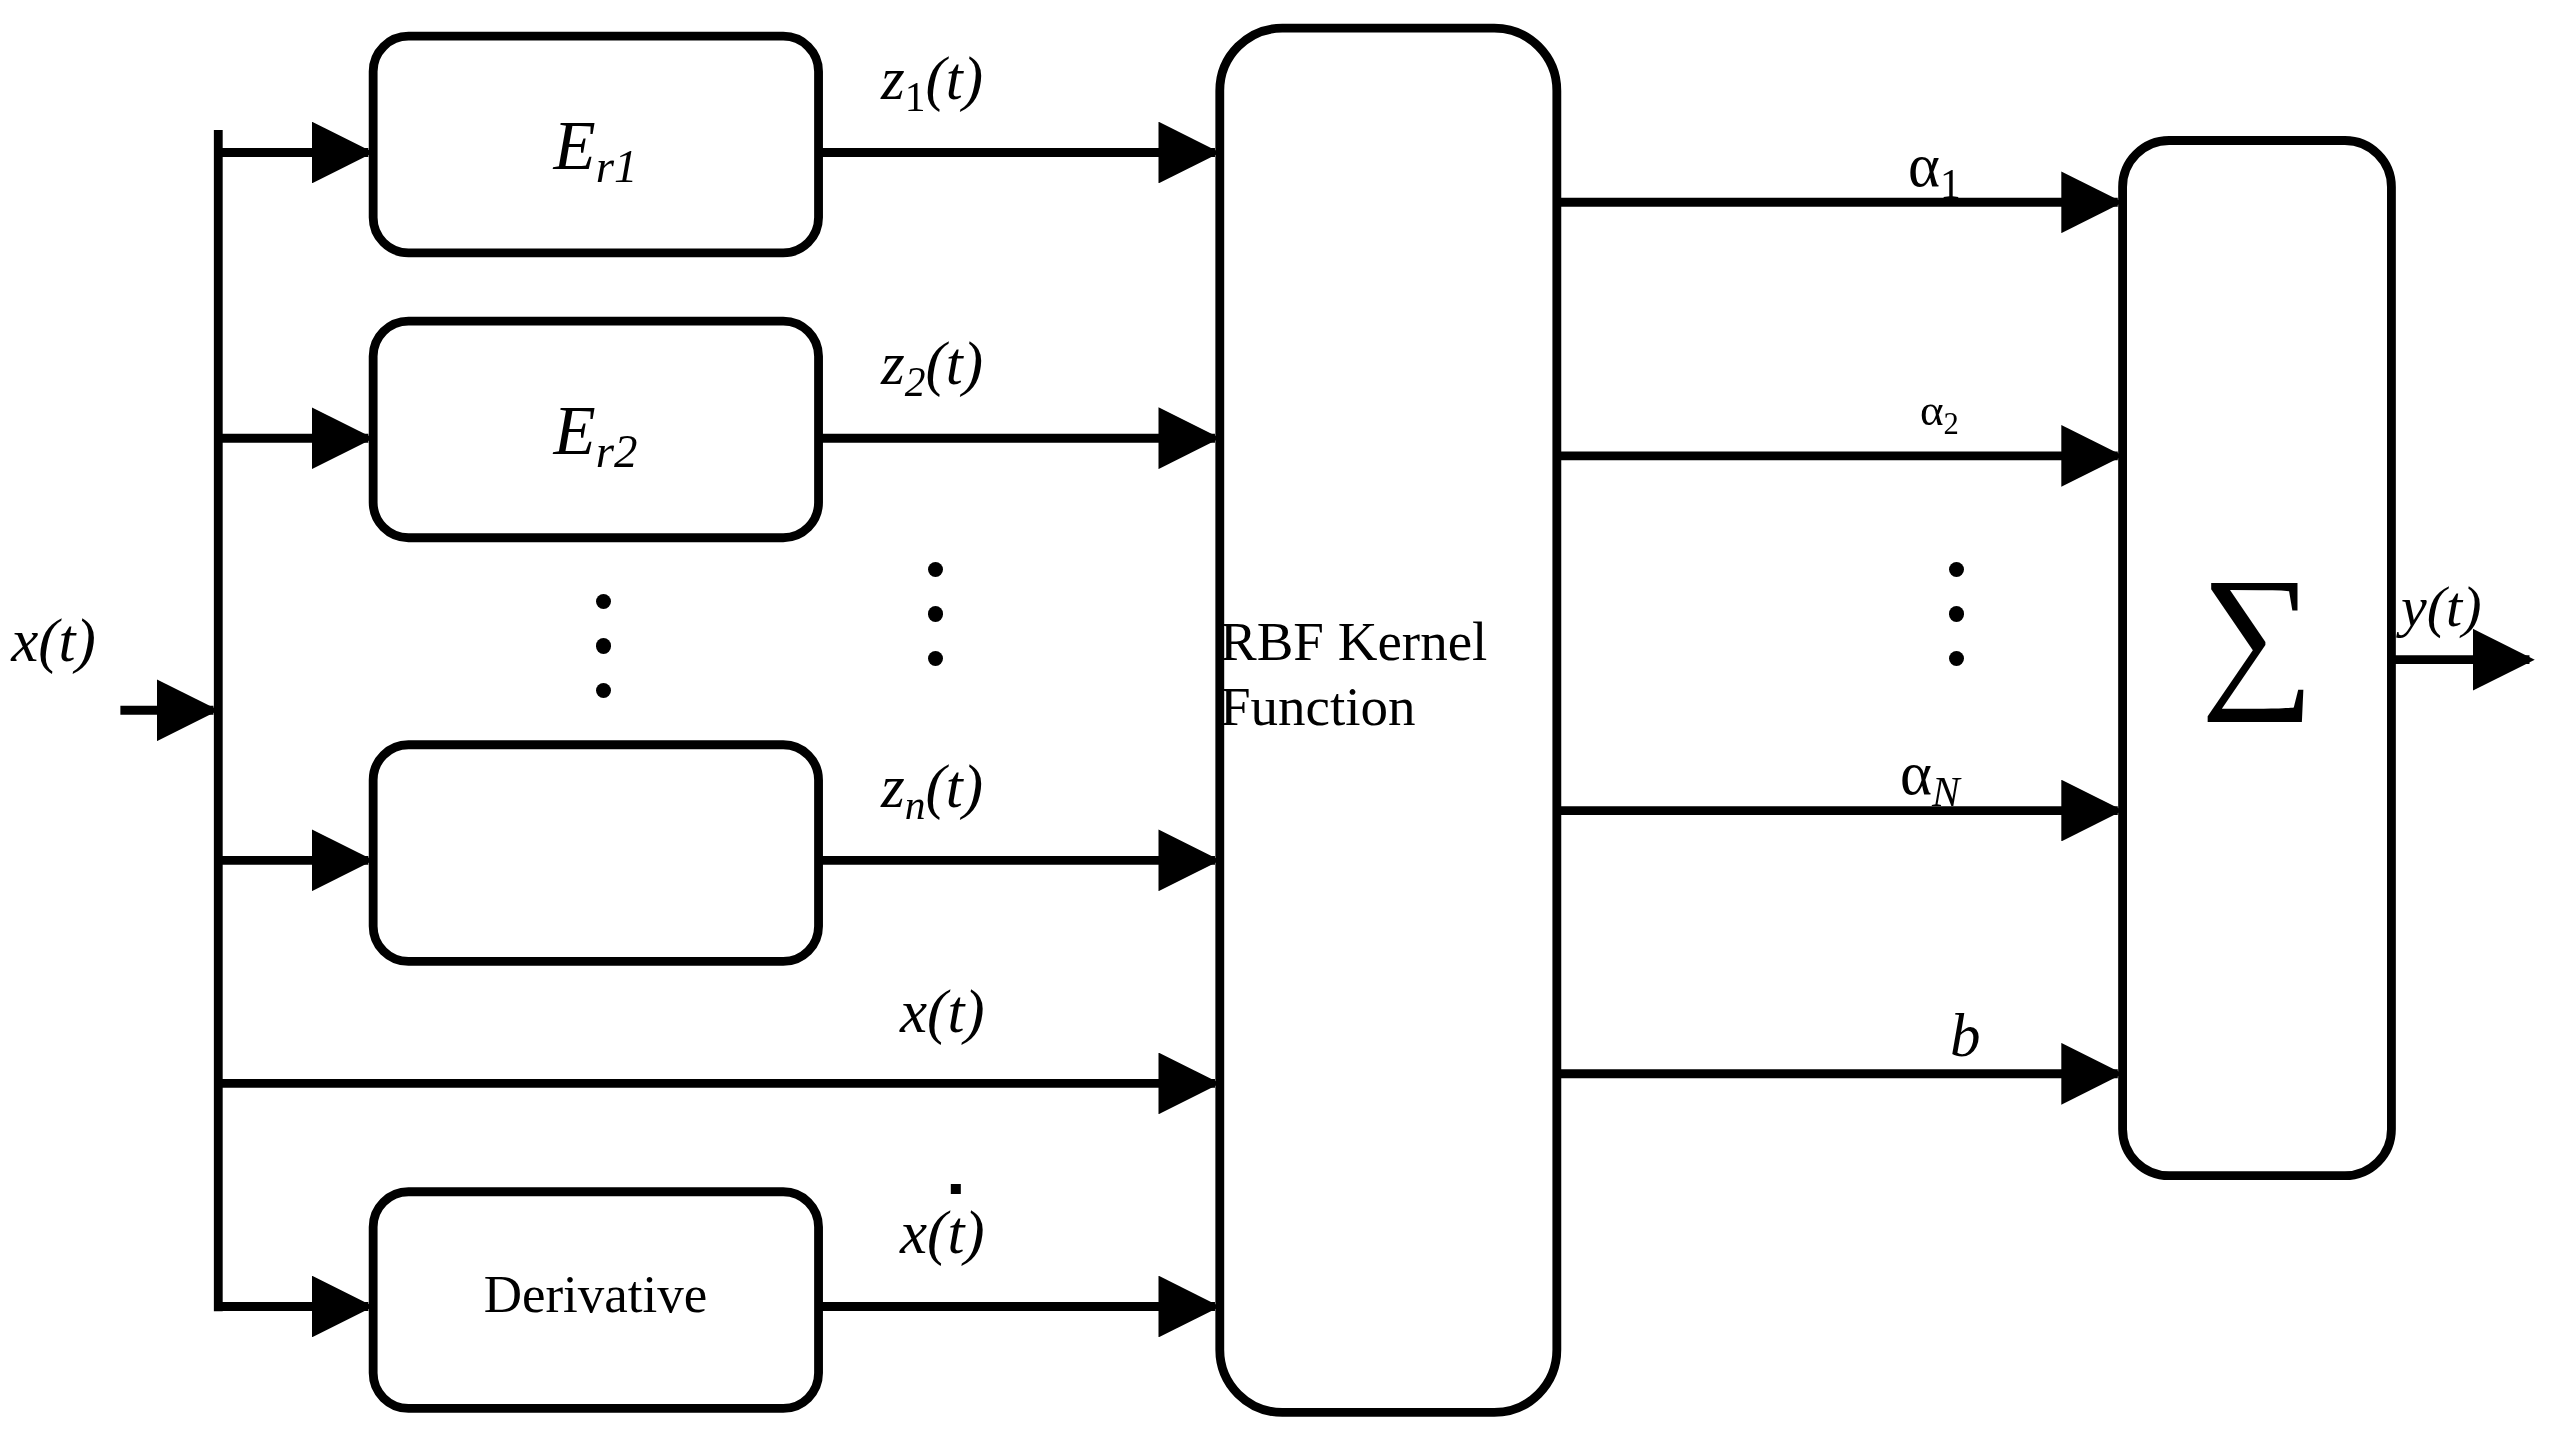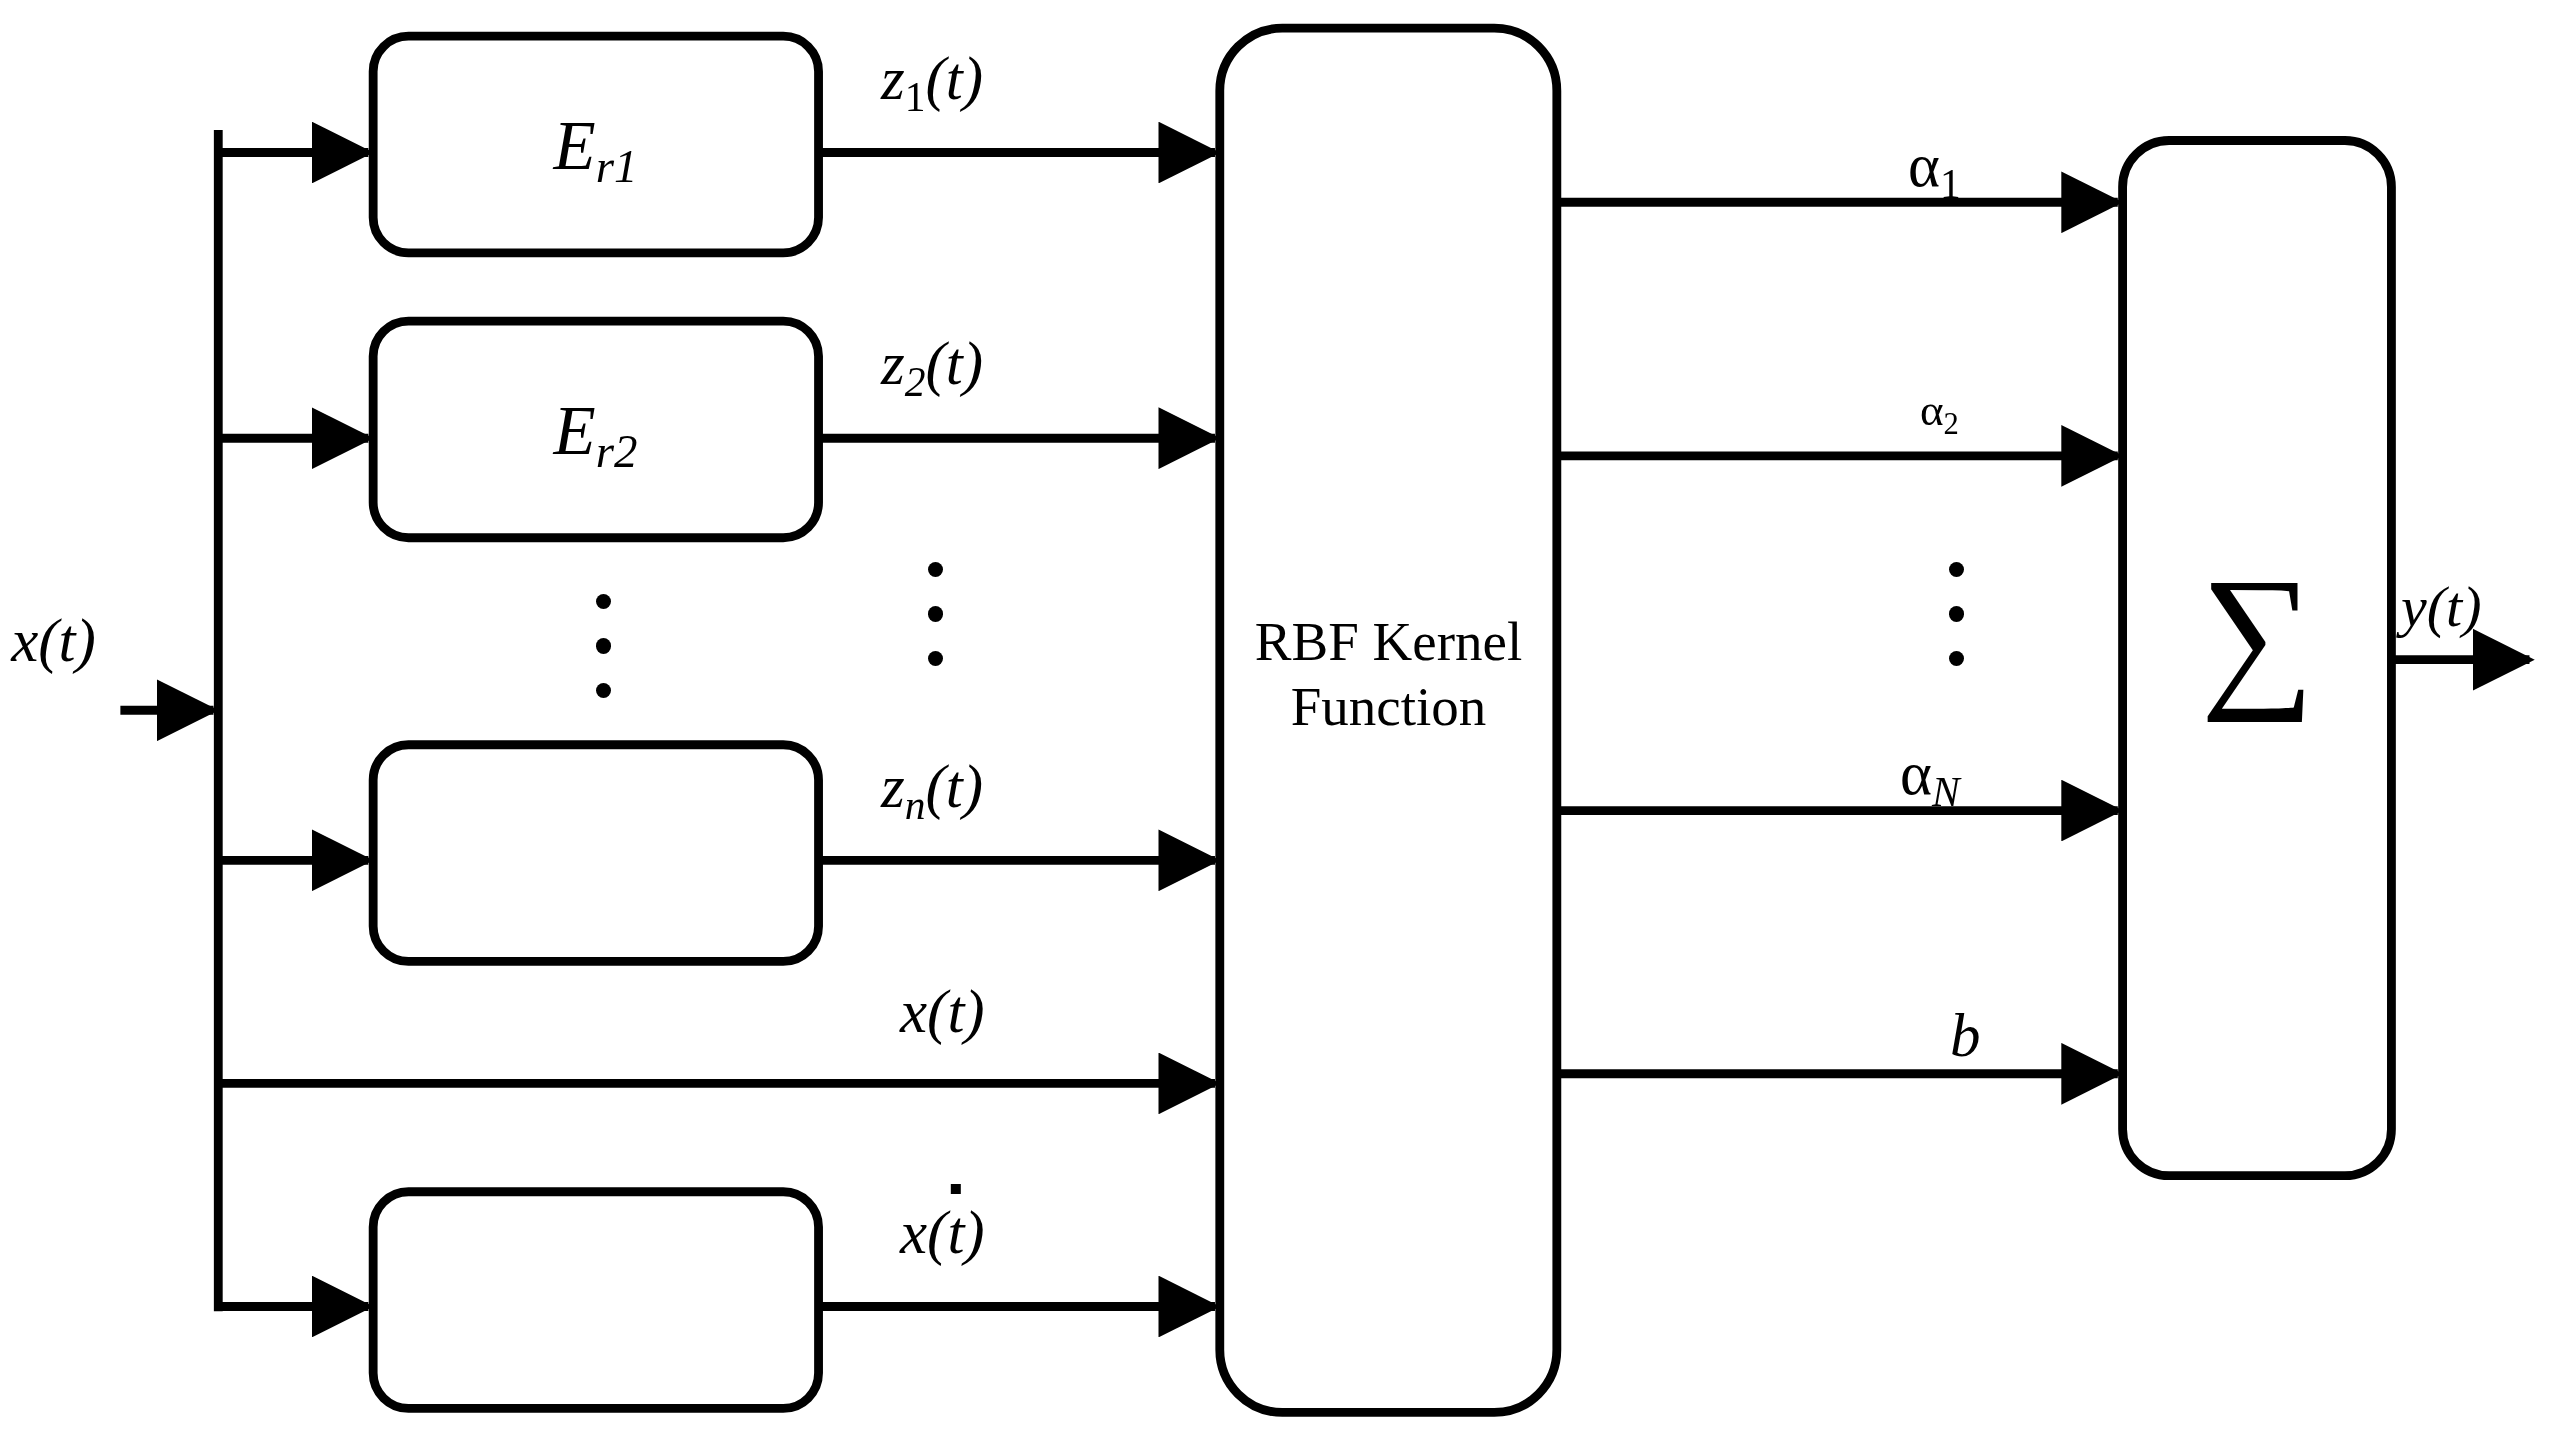--- a/index.html
+++ b/index.html
@@ -68,38 +68,39 @@
   <div class="lbl mathi" style="left:11.2px;top:610px;font-size:61px;">
     <span>x</span><span>(t)</span>
   </div>
 
   <div class="lbl blockname" style="left:373px;top:112px;width:445px;">
     <span class="mathi">E</span><span class="mathi sub">r1</span>
   </div>
   <div class="lbl blockname" style="left:373px;top:397px;width:445px;">
     <span class="mathi">E</span><span class="mathi sub">r2</span>
   </div>
+  <div class="lbl blockname" style="left:373px;top:1268px;width:445px;font-size:53px;">Derivative</div>
 
   <div class="lbl mathi" style="left:881px;top:48px;font-size:61px;text-align:center;">
     <span>z</span><span class="subn">1</span><span>(t)</span>
   </div>
   <div class="lbl mathi" style="left:881px;top:333px;font-size:61px;">
     <span>z</span><span class="sub">2</span><span>(t)</span>
   </div>
   <div class="lbl mathi" style="left:881px;top:756px;font-size:61px;">
     <span>z</span><span class="sub">n</span><span>(t)</span>
   </div>
   <div class="lbl mathi" style="left:900px;top:981px;font-size:61px;">
     <span>x</span><span>(t)</span>
   </div>
   <div class="lbl mathi" style="left:900px;top:1202px;font-size:61px;">
     <span>x</span><span class="dotacc"><span class="dd"></span><span>(t)</span></span>
   </div>
 
-  <div class="lbl" style="left:1220px;top:610px;width:337px;text-align:center;font-size:55px;line-height:1.18;">
+  <div class="lbl" style="left:1220px;top:610px;width:337px;font-size:55px;line-height:1.18;">
     <div>RBF Kernel</div>
     <div>Function</div>
   </div>
 
   <div class="lbl mathi" style="left:1908px;top:135px;font-size:61px;">
     <span class="upright">α</span><span class="subn">1</span>
   </div>
   <div class="lbl mathi" style="left:1908px;top:388px;font-size:45px;margin-left:12px;">
     <span class="upright">α</span><span class="subn">2</span>
   </div>

